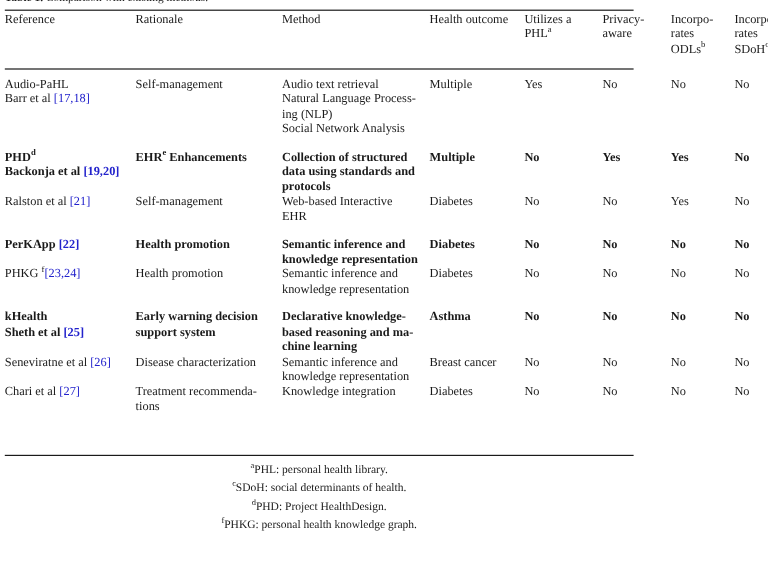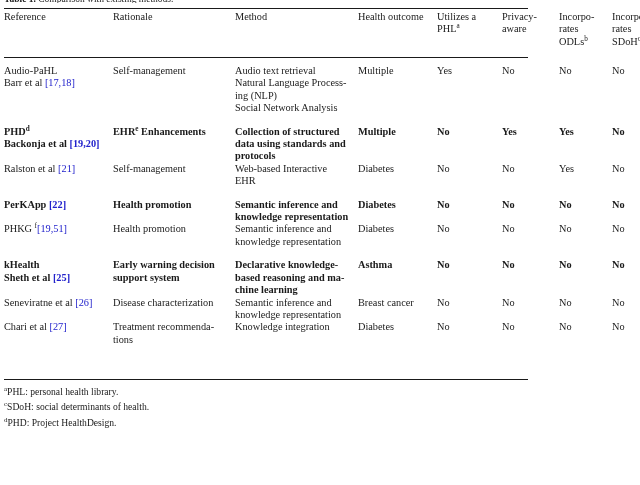--- a/index.html
+++ b/index.html
@@ -101,21 +101,21 @@
 
   
   .footnotes {
     position: absolute;
     top: 384px;
     left: 4px;
     right: 4px;
     font-size: 9.6px;
     line-height: 15.3px;
   }
-  .fn { display: block; white-space: nowrap; }
+  .fn { display: block; white-space: nowrap; text-align: center; }
   .fn sup { font-size: 7px; }
 </style>
 </head>
 <body>
 
 <div id="page">
 
   <div class="caption">
     <b>Table 1.</b>
     <span>Comparison with existing methods.</span>
@@ -239,21 +239,21 @@
             <span class="line">knowledge representation</span>
           </td>
           <td>Diabetes</td>
           <td>No</td>
           <td>No</td>
           <td>No</td>
           <td>No</td>
         </tr>
         <tr class="">
           <td>
-            <span class="line">PHKG <sup>f</sup><span class="cite">[19,51]</span></span>
+            <span class="line">PHKG <sup>f</sup><span class="cite">[23,24]</span></span>
           </td>
           <td>
             <span class="line">Health promotion</span>
           </td>
           <td>
             <span class="line">Semantic inference and</span>
             <span class="line">knowledge representation</span>
           </td>
           <td>Diabetes</td>
           <td>No</td>
@@ -315,15 +315,16 @@
           <td>No</td>
           <td>No</td>
         </tr>
       </tbody>
   </table>
 
   <div class="footnotes" id="footnotes">
       <span class="fn"><sup>a</sup><span>PHL: personal health library.</span></span>
       <span class="fn"><sup>c</sup><span>SDoH: social determinants of health.</span></span>
       <span class="fn"><sup>d</sup><span>PHD: Project HealthDesign.</span></span>
+      <span class="fn"><sup>f</sup><span>PHKG: personal health knowledge graph.</span></span>
     </div>
 
 </div>
 
 </body></html>

